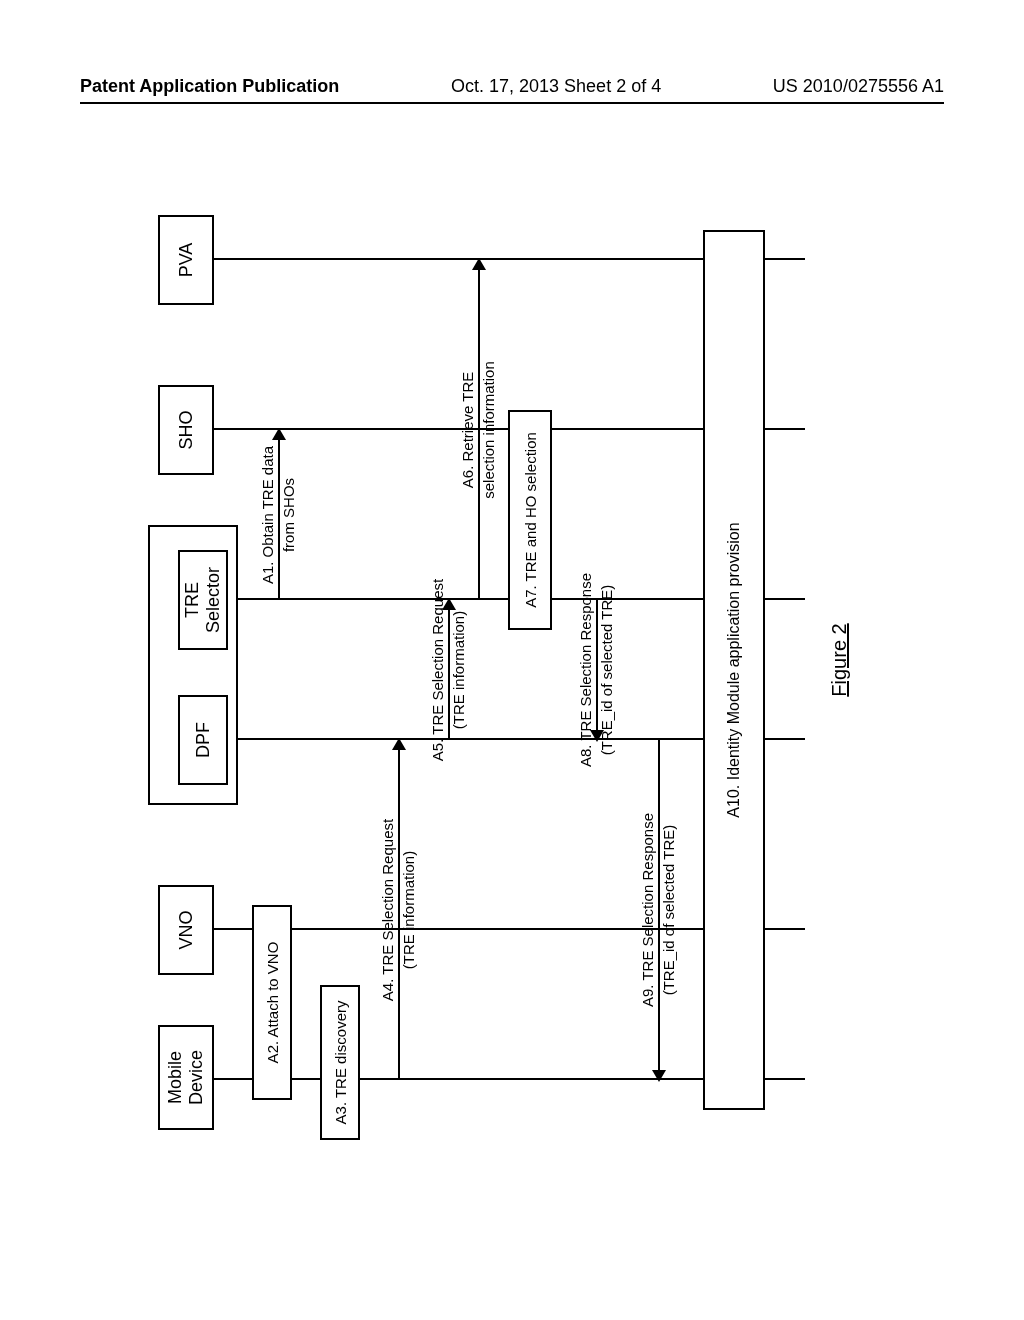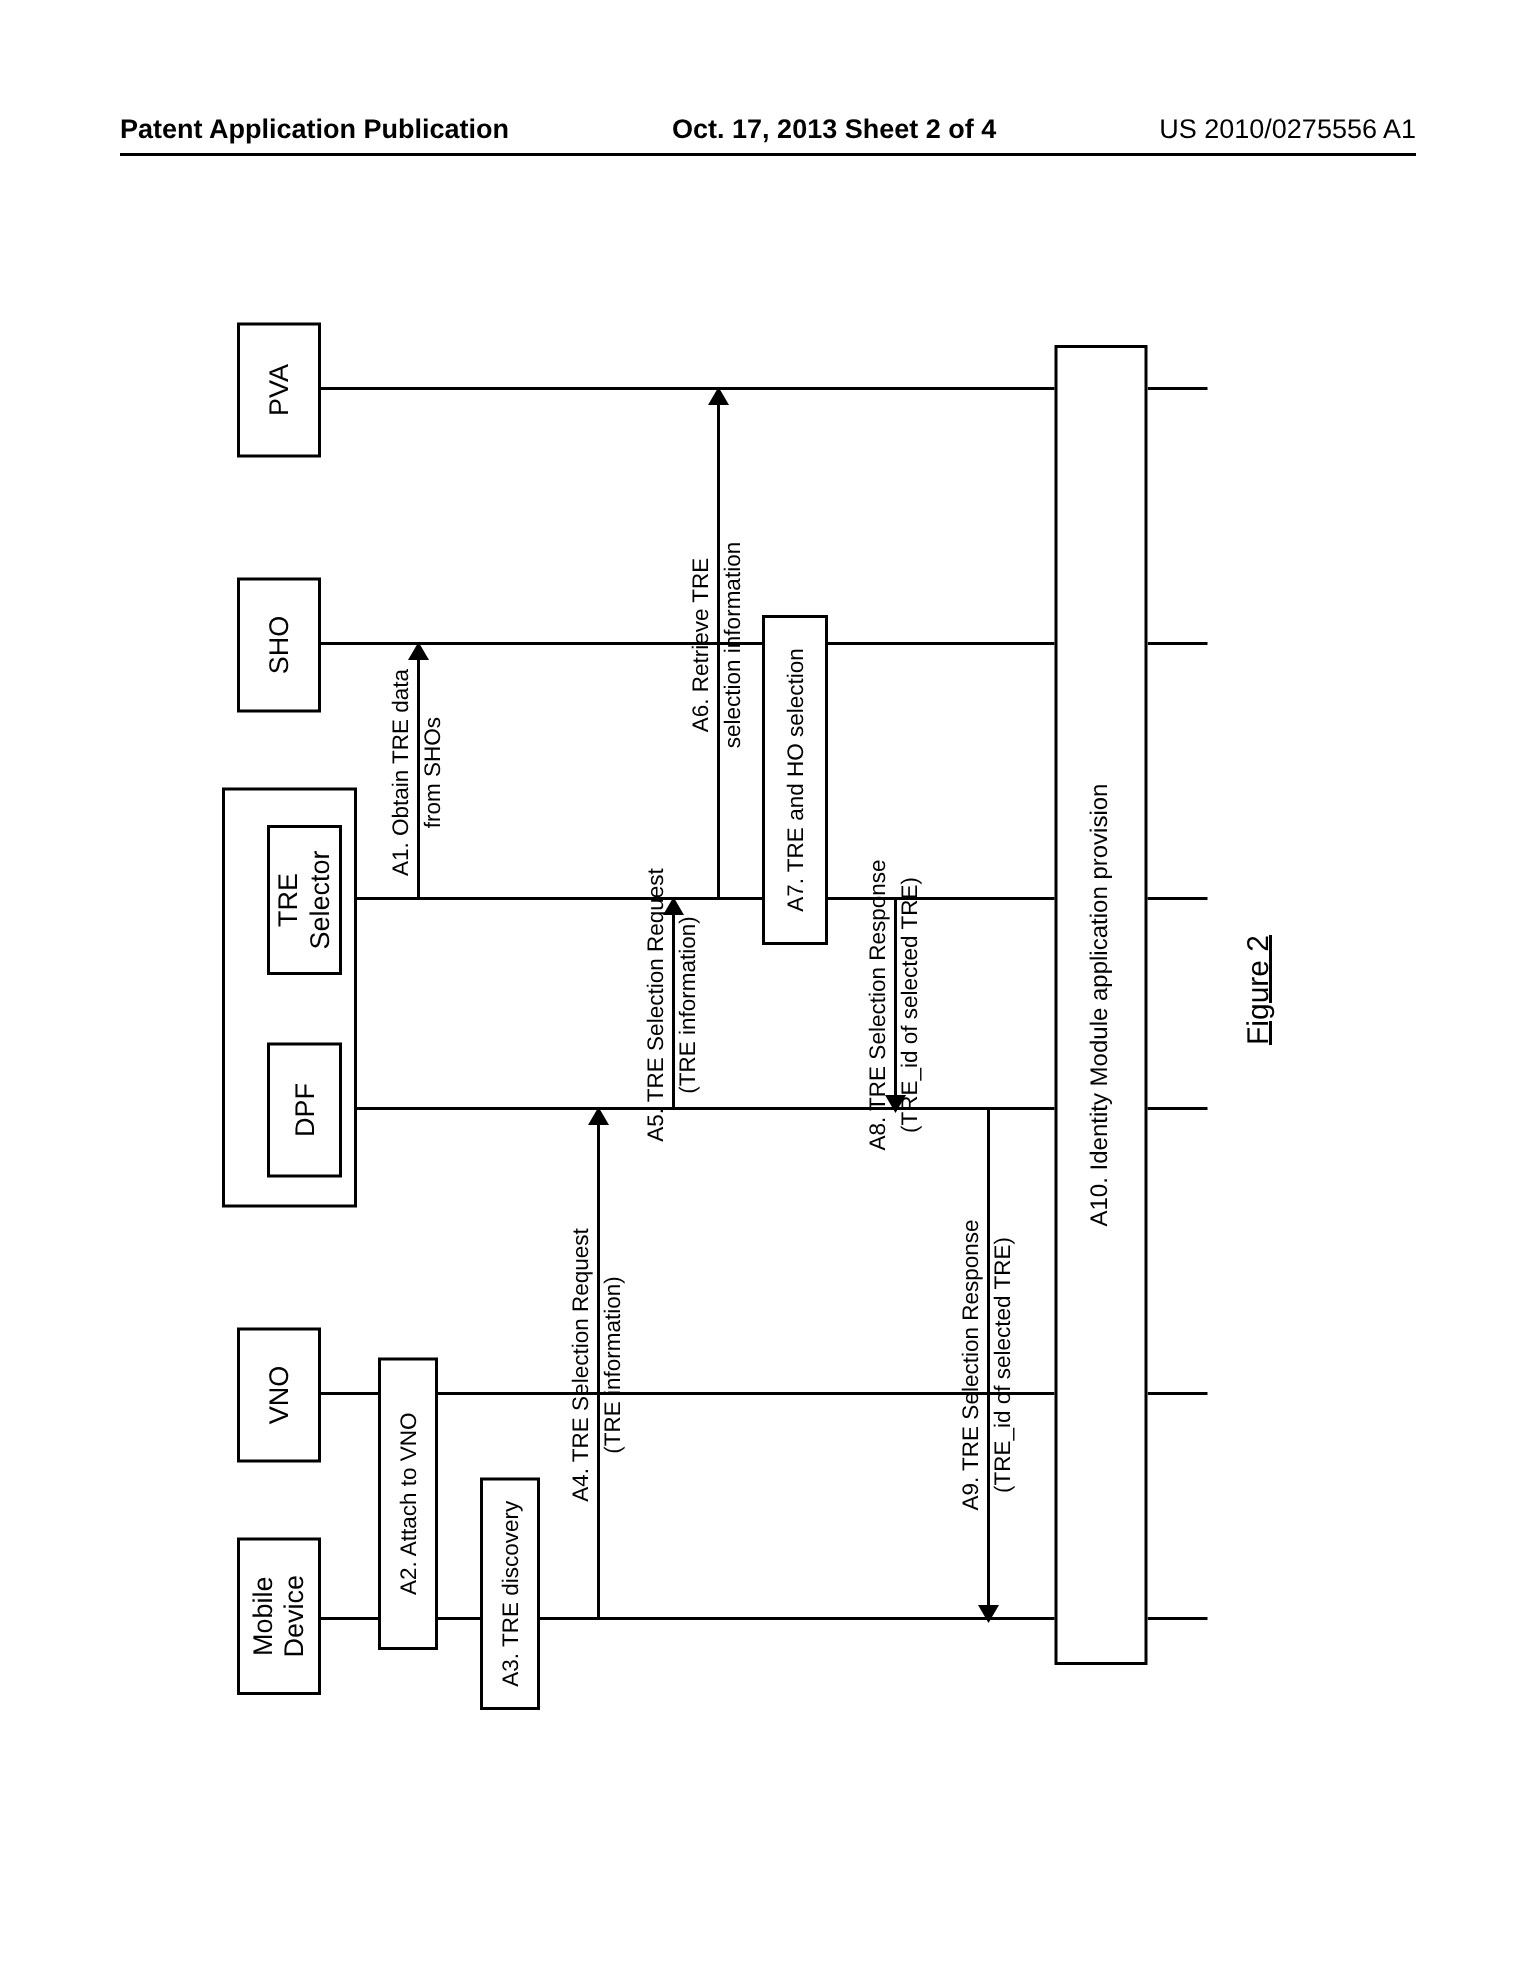--- a/index.html
+++ b/index.html
@@ -5,21 +5,21 @@
   * { margin: 0; padding: 0; box-sizing: border-box; }
   html, body { width: 1024px; height: 1320px; background: #fff; font-family: Arial, Helvetica, sans-serif; }
   .page { width: 1024px; height: 1320px; position: relative; }
 
   .header {
     position: absolute; top: 76px; left: 80px; right: 80px;
     display: flex; justify-content: space-between; align-items: flex-end;
     font-size: 18px;
   }
   .header .left  { font-weight: bold; }
-  .header .mid   { font-weight: bold; }
+  .header .mid   { font-weight: normal; }
   .header .right { font-weight: normal; }
   .header-rule {
     position: absolute; top: 102px; left: 80px; right: 80px;
     border-top: 2px solid #000;
   }
 
   
   .diagram-frame {
     position: absolute;
     left: 128px; top: 160px;            

